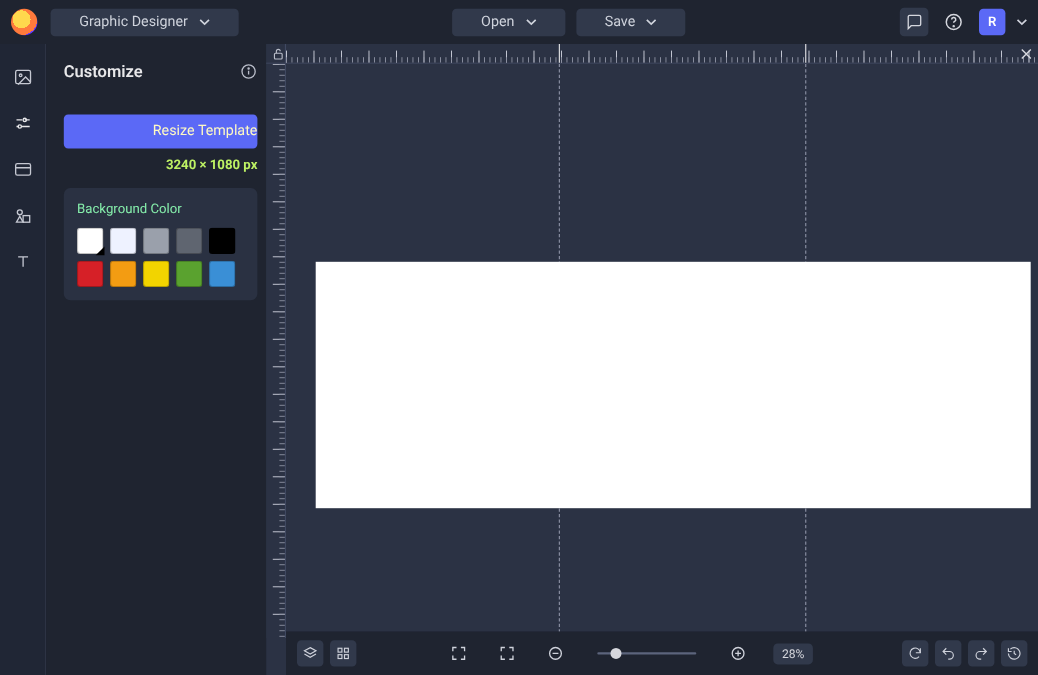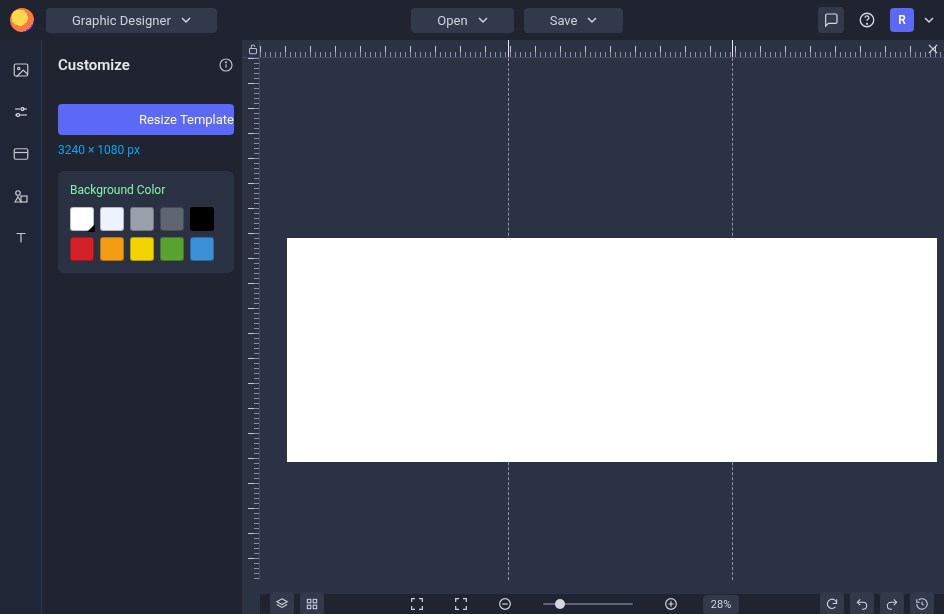--- a/index.html
+++ b/index.html
@@ -22,21 +22,21 @@
 
 .rail { width: 42px; background: #202635; border-right: 1px solid #2f3646; display:flex; flex-direction:column; align-items:center; gap:18px; padding-top:18px; }
 .rail .rail-btn { width:24px; height:24px; color:#c5c8d2; display:flex; align-items:center; justify-content:center; cursor:pointer; }
 .rail .rail-btn.active { color:#e8e8ea; }
 
 
 .sidepanel { width: 200px; background: #1f2430; padding: 16px 8px 0 16px; }
 .sp-head { display:flex; align-items:center; justify-content:space-between; font-size:15px; font-weight:600; margin-bottom:30px; }
 .sp-head .info-ic { color:#b9bdc9; cursor:pointer; }
 .resize-btn { width: 100%; background:#5b69f6; color:#fef9c3; font-size:13px; padding:8px 0; border:none; border-radius:4px; cursor:pointer; text-align:right; margin-bottom:8px; }
-.dim-text { text-align:left; color:#0ea5e9; font-size:12px; margin-bottom:14px; }
+.dim-text { text-align:right; color:#bef264; font-size:12px; margin-bottom:14px;font-weight:bold; }
 .bg-box { background:#2a3142; border-radius:6px; padding:12px; }
 .bg-label { font-size:12px; color:#86efac; margin-bottom:10px; }
 .sw-grid { display:grid; grid-template-columns: repeat(5, 24px); gap:6px; }
 .swatch { width:24px; height:24px; border-radius:3px; border:1px solid rgba(0,0,0,.25); cursor:pointer; position:relative; }
 .swatch.sel::after { content:""; position:absolute; right:-2px; bottom:-2px; width:0; height:0; border-left:8px solid transparent; border-bottom:8px solid #000; }
 
 
 .canvaswrap { flex:1; position:relative; display:flex; flex-direction:column; background:#2b3244; }
 .lock-ic { position:absolute; left:4px; top:2px; color:#b9bdc9; z-index:5; }
 .close-ic { position:absolute; right:4px; top:2px; color:#d8d9df; z-index:5; cursor:pointer; }
@@ -64,21 +64,21 @@
 .viewport { position:absolute; left:18px; right:0; top:18px; bottom:34px; background:#2b3244; overflow:hidden; }
 .guide-v { position:absolute; top:0; bottom:0; border-left:1px dashed #8f94a8; }
 .guide1 { left: 248px; }
 .guide2 { left: 472px; }
 .h-marker { position:absolute; top:0; width:1px; height:18px; background:#e8e8ea; }
 .h-marker.m1 { left: calc(18px + 248px); }
 .h-marker.m2 { left: calc(18px + 472px); }
 .page { position:absolute; left:27px; right:7px; top:180px; height:224px; background:#fff; }
 
 
-.bottombar { position:absolute; left:18px; right:0; bottom:0; height:20px; background:#1f2430; display:flex; align-items:center; padding:0 10px; gap:20px; }
+.bottombar { position:absolute; left:18px; right:0; bottom:0; height:40px; background:#1f2430; display:flex; align-items:center; padding:0 10px; gap:20px; }
 .bottombar .grp { display:flex; gap:6px; }
 .sq-btn { width:24px; height:24px; border-radius:4px; background:#31394b; display:flex; align-items:center; justify-content:center; color:#cfd2db; cursor:pointer; }
 .bottombar .spacer{flex:1;}
 .zoom-track { width:90px; height:2px; background:#5c647c; border-radius:2px; position:relative; margin:0 6px; }
 .zoom-thumb { position:absolute; left:12px; top:-4px; width:10px; height:10px; border-radius:50%; background:#d6d7dd; cursor:pointer; }
 .zoom-pct { background:#31394b; border-radius:4px; padding:3px 8px; font-size:11px; color:#d6d7dd; }
 
 svg { display:block; }
 </style>
 </head>

